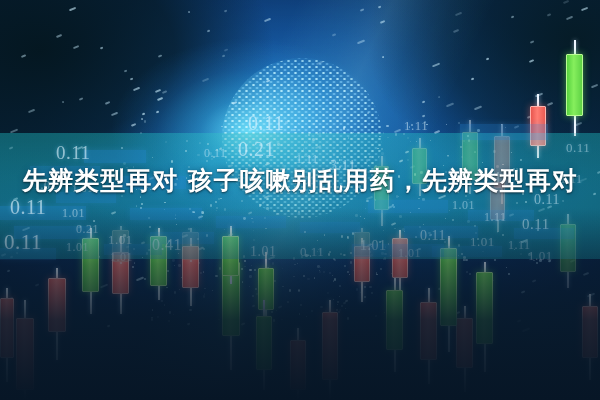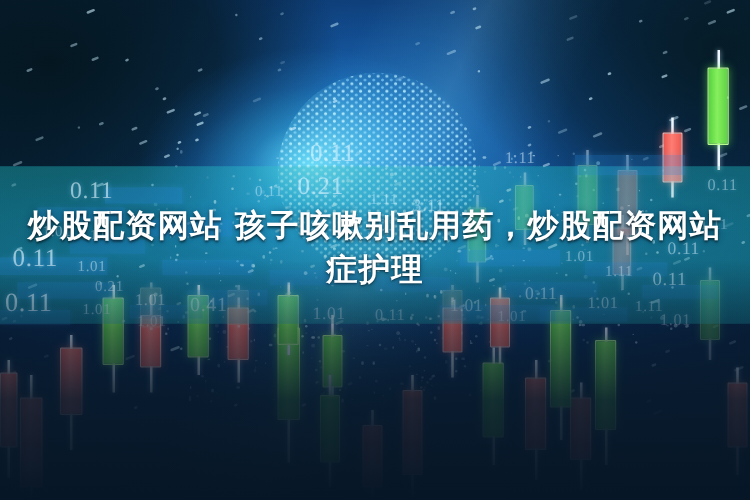--- a/index.html
+++ b/index.html
@@ -968,17 +968,16 @@
       <div class="num" style="left: 528px; top: 248px; font-size: 13px; opacity: 0.6;">1.01</div>
       <div class="num" style="left: 398px; top: 246px; font-size: 12px; opacity: 0.55;">1.01</div>
       <div class="num" style="left: 110px; top: 250px; font-size: 12px; opacity: 0.55;">1.01</div>
       <div class="num" style="left: 566px; top: 140px; font-size: 13px; opacity: 0.6;">0.11</div>
       <div class="num" style="left: 560px; top: 172px; font-size: 12px; opacity: 0.55;">1.11</div>
     </div>
 
   <div class="layer bg-bottom-dark"></div>
 
   <div class="title-wrap">
-    <div class="title-line">炒股配资网站 孩子咳嗽别乱用药，炒股配资网站</div>
-    <div class="title-line">症护理</div>
+    <div class="title-line">先辨类型再对 孩子咳嗽别乱用药，先辨类型再对</div>
   </div>
 
 </div>
 
 </body></html>

